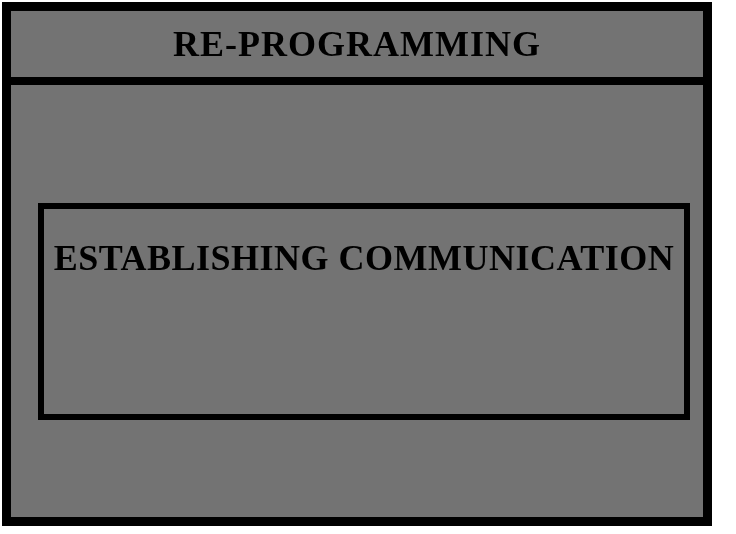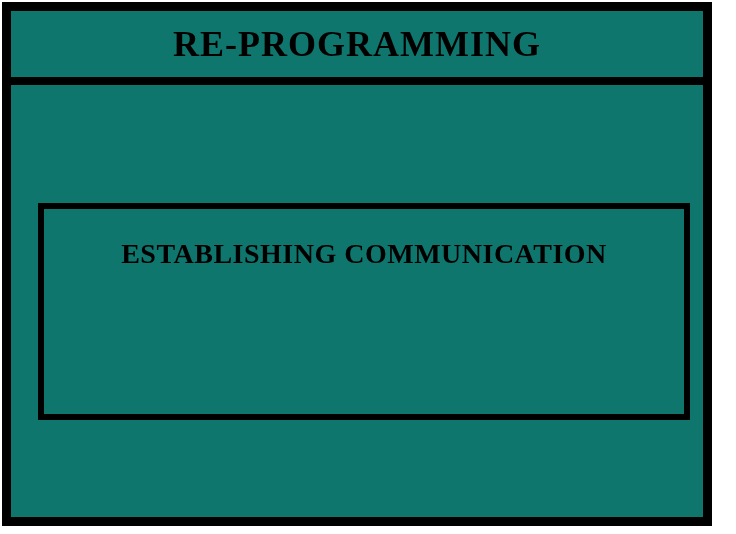--- a/index.html
+++ b/index.html
@@ -17,21 +17,21 @@
     overflow: hidden;
   }
   .frame {
     position: absolute;
     left: 2px;
     top: 2px;
     width: 710px;
     height: 524px;
     border: 9px solid #000000;
     box-sizing: border-box;
-    background: #0f766e;
+    background: #737373;
   }
   .title-bar {
     height: 66px;
     border-bottom: 8px solid #000000;
     display: flex;
     align-items: center;
     justify-content: center;
   }
   .title-text {
     font-size: 36px;
@@ -47,21 +47,21 @@
     height: 217px;
     border: 6px solid #000000;
     box-sizing: border-box;
     display: flex;
     flex-direction: column;
     align-items: center;
     justify-content: space-between;
     padding: 30px 4px 10px 4px;
   }
   .dialog-line {
-    font-size: 28px;
+    font-size: 36px;
     font-weight: 700;
     letter-spacing: 0.5px;
     white-space: nowrap;
     line-height: 1.1;
   }
 </style>
 </head>
 <body>
 
 <div class="screen">

